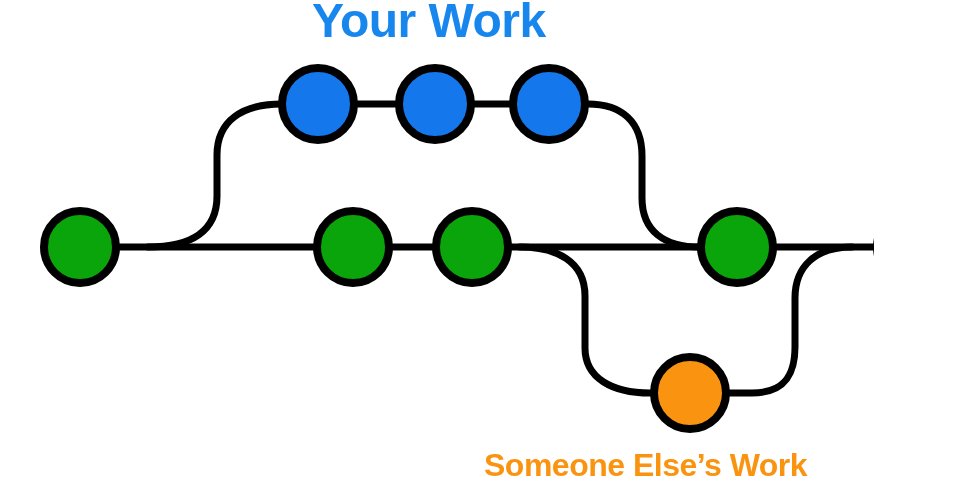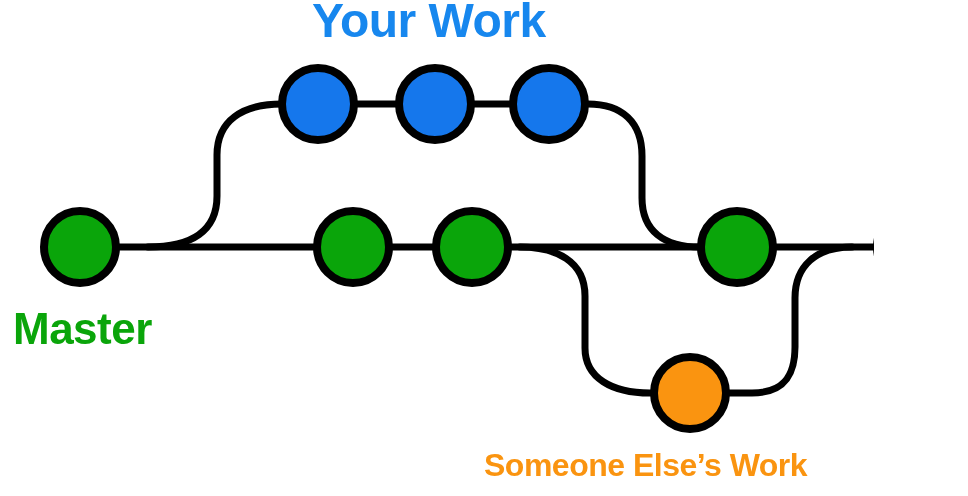--- a/index.html
+++ b/index.html
@@ -68,17 +68,16 @@
         <circle cx="913" cy="247" r="36" fill="#0aa50a" stroke="#000000" stroke-width="8"></circle>
         <circle cx="318" cy="104" r="36" fill="#1577ec" stroke="#000000" stroke-width="8"></circle>
         <circle cx="435" cy="104" r="36" fill="#1577ec" stroke="#000000" stroke-width="8"></circle>
         <circle cx="549" cy="104" r="36" fill="#1577ec" stroke="#000000" stroke-width="8"></circle>
         <circle cx="690" cy="393" r="36" fill="#fa9410" stroke="#000000" stroke-width="8"></circle>
       </g>
   </svg>
 
   <div class="branch-label label-your-work">Your Work</div>
 
-  <div class="branch-label label-master">Master</div>
 
   <div class="branch-label label-someone">Someone Else’s Work</div>
 
 </div>
 
 </body></html>

